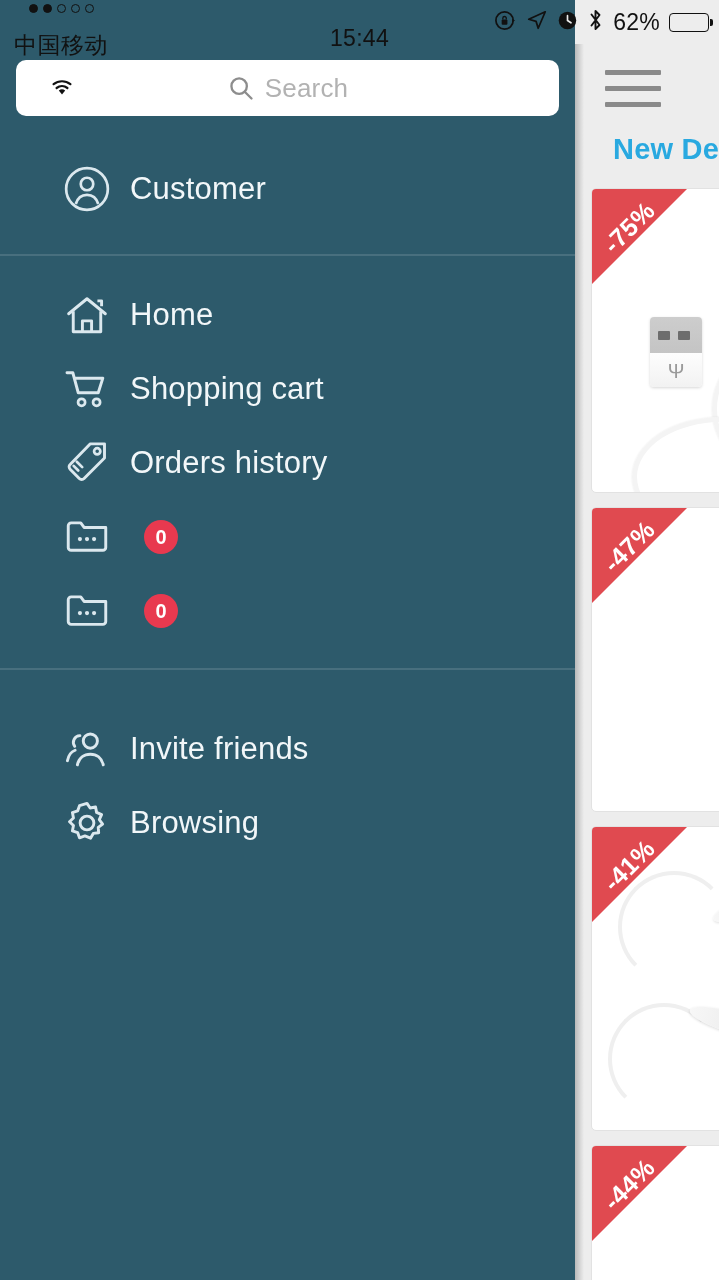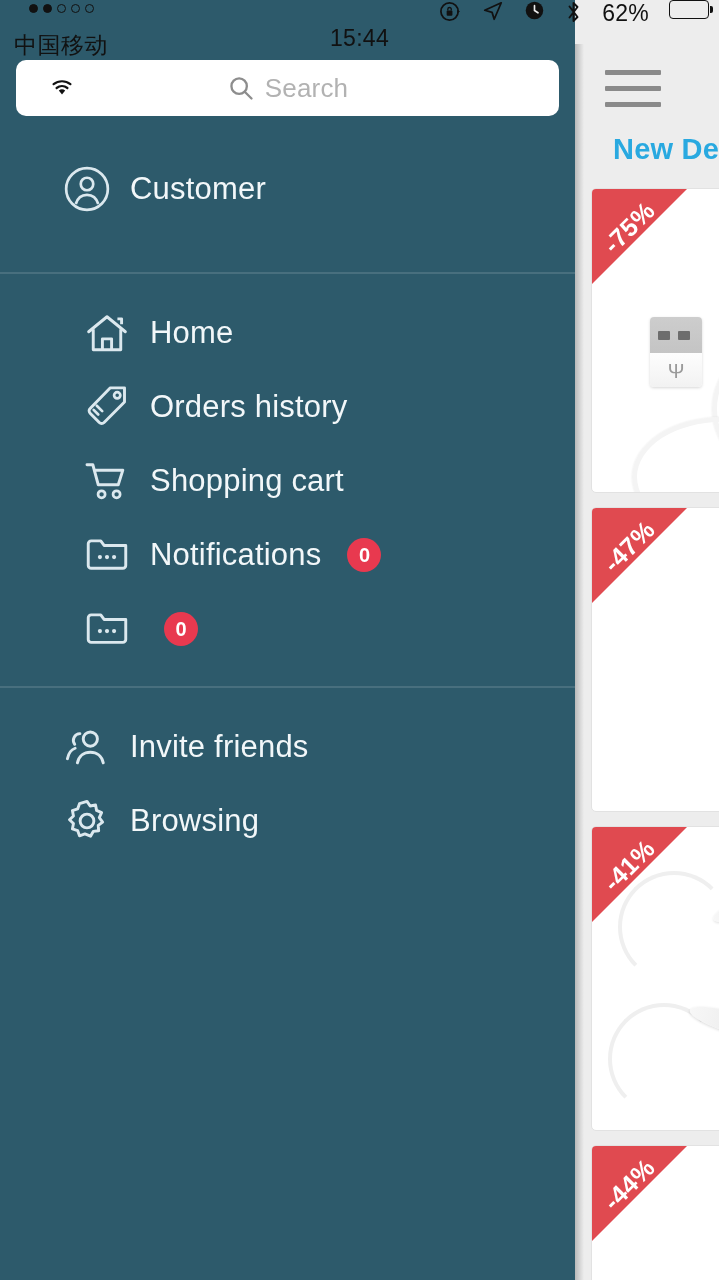--- a/index.html
+++ b/index.html
@@ -34,21 +34,21 @@
   .carrier { font-size:23px; letter-spacing:.5px; color:#111; font-family:"DejaVu Sans", sans-serif; }
   .wifi-ic { margin-left:2px; }
   .sb-time {
     position:absolute; left:0; top:16px; width:719px; height:44px;
     display:flex; align-items:center; justify-content:center;
     font-size:23px; font-weight:400; color:#111;
     letter-spacing:.3px;
   }
   .sb-right {
     position:absolute; right:10px; top:0; height:44px;
-    display:flex; align-items:flex-start; gap:20px;
+    display:flex; align-items:center; gap:9px;
   }
   .batt-pct { font-size:23px; color:#111; letter-spacing:.2px; }
   .batt-shell {
     width:40px; height:19px; border:1.8px solid #111;
     border-radius:4px; position:relative; padding:2px;
   }
   .batt-shell:after {
     content:""; position:absolute; right:-5px; top:5px;
     width:3px; height:7px; background:#111; border-radius:0 2px 2px 0;
   }
@@ -79,23 +79,23 @@
   }
   #search-box .s-ic { display:flex; }
   #search-text {
     font-size:26px; color:#b2b2b2; letter-spacing:.2px;
   }
 
   .divider {
     height:2px; background:rgba(255,255,255,0.13);
     margin:0;
   }
-  #sec1 { padding-top:36px; padding-bottom:46px; }
-  #sec2 { padding-top:22px; padding-bottom:20px;margin-left:20px; }
-  #sec3 { padding-top:22px; }
+  #sec1 { padding-top:36px; padding-bottom:28px; }
+  #sec2 { padding-top:22px; padding-bottom:20px; }
+  #sec3 { padding-top:42px; }
 
   .menu-item {
     display:flex; align-items:center;
     height:74px;
     padding-left:62px;
     gap:0;
   }
   .mi-icon {
     width:56px; flex:0 0 56px;
     display:flex; align-items:center; justify-content:flex-start;
@@ -360,49 +360,48 @@
             <path d="M9.8 20v-5.2h4.4V20" stroke="#dbe8ee" stroke-width="1.4" fill="none" stroke-linejoin="round"></path>
             <path d="M17 5.2h2v2.6" stroke="#dbe8ee" stroke-width="1.4" fill="none" stroke-linejoin="round"></path>
           </svg>
         </span>
         <span class="mi-label">Home</span>
       </div>
 
       <div class="menu-item">
         <span class="mi-icon">
           <svg width="50" height="50" viewBox="0 0 24 24">
+            <path d="M2.4 4.2h2.8l2.6 9.6h9.6l2.2-7H6.4" stroke="#dbe8ee" stroke-width="1.4" fill="none" stroke-linecap="round" stroke-linejoin="round"></path>
+            <circle cx="9.4" cy="18.4" r="1.7" stroke="#dbe8ee" stroke-width="1.3" fill="none"></circle>
+            <circle cx="16.6" cy="18.4" r="1.7" stroke="#dbe8ee" stroke-width="1.3" fill="none"></circle>
+          </svg>
+        </span>
+        <span class="mi-label">Shopping cart</span>
+      </div>
+
+      <div class="menu-item">
+        <span class="mi-icon">
+          <svg width="50" height="50" viewBox="0 0 24 24">
             <path d="M13.6 2.8h6.8v6.8L10.6 19.4a1.6 1.6 0 0 1-2.3 0L3.9 15a1.6 1.6 0 0 1 0-2.3z" stroke="#dbe8ee" stroke-width="1.4" fill="none" stroke-linejoin="round"></path>
             <circle cx="16.9" cy="6.4" r="1.5" stroke="#dbe8ee" stroke-width="1.3" fill="none"></circle>
             <path d="M7.1 11.4l2.6 2.6M5.6 13.4l2.2 2.2" stroke="#dbe8ee" stroke-width="1.3" stroke-linecap="round"></path>
           </svg>
         </span>
         <span class="mi-label">Orders history</span>
-      </div>
-
-      <div class="menu-item">
-        <span class="mi-icon">
-          <svg width="50" height="50" viewBox="0 0 24 24">
-            <path d="M2.4 4.2h2.8l2.6 9.6h9.6l2.2-7H6.4" stroke="#dbe8ee" stroke-width="1.4" fill="none" stroke-linecap="round" stroke-linejoin="round"></path>
-            <circle cx="9.4" cy="18.4" r="1.7" stroke="#dbe8ee" stroke-width="1.3" fill="none"></circle>
-            <circle cx="16.6" cy="18.4" r="1.7" stroke="#dbe8ee" stroke-width="1.3" fill="none"></circle>
-          </svg>
-        </span>
-        <span class="mi-label">Shopping cart</span>
       </div>
 
       <div class="menu-item">
         <span class="mi-icon">
           <svg width="50" height="50" viewBox="0 0 24 24">
             <path d="M3 7.4V17a1.4 1.4 0 0 0 1.4 1.4h15.2A1.4 1.4 0 0 0 21 17V7.4H10.6L9 5.2H4.4A1.4 1.4 0 0 0 3 6.6z" stroke="#dbe8ee" stroke-width="1.4" fill="none" stroke-linejoin="round"></path>
             <circle cx="8.6" cy="13" r="1" fill="#dbe8ee"></circle>
             <circle cx="12" cy="13" r="1" fill="#dbe8ee"></circle>
             <circle cx="15.4" cy="13" r="1" fill="#dbe8ee"></circle>
           </svg>
         </span>
-        <span class="mi-label">Notifications</span>
         <span class="mi-badge">0</span>
       </div>
 
       <div class="menu-item">
         <span class="mi-icon">
           <svg width="50" height="50" viewBox="0 0 24 24">
             <path d="M3 7.4V17a1.4 1.4 0 0 0 1.4 1.4h15.2A1.4 1.4 0 0 0 21 17V7.4H10.6L9 5.2H4.4A1.4 1.4 0 0 0 3 6.6z" stroke="#dbe8ee" stroke-width="1.4" fill="none" stroke-linejoin="round"></path>
             <circle cx="8.6" cy="13" r="1" fill="#dbe8ee"></circle>
             <circle cx="12" cy="13" r="1" fill="#dbe8ee"></circle>
             <circle cx="15.4" cy="13" r="1" fill="#dbe8ee"></circle>

